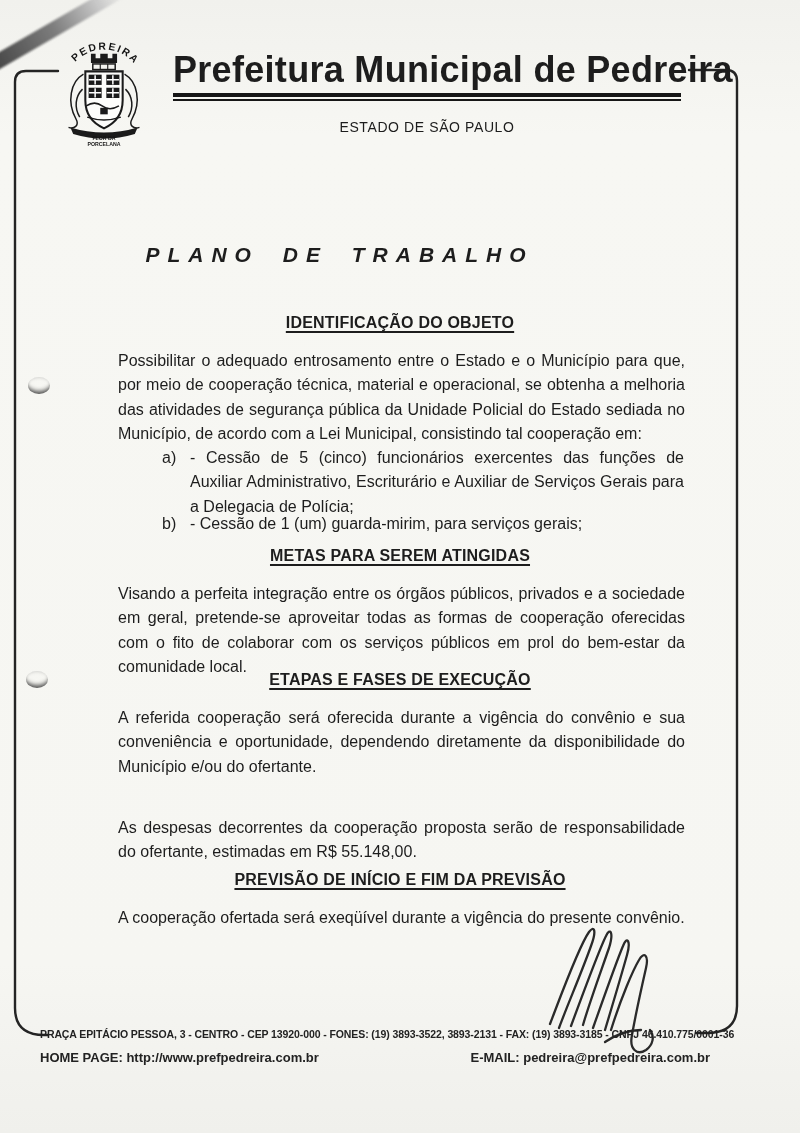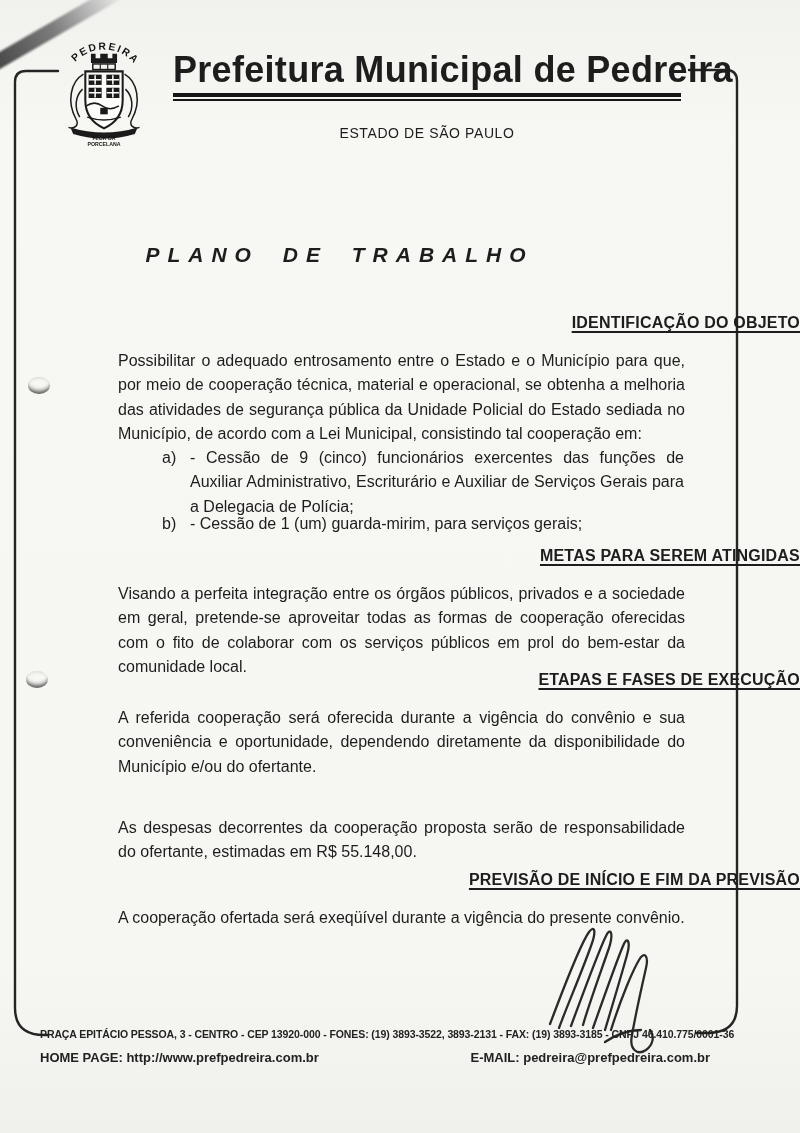--- a/index.html
+++ b/index.html
@@ -26,29 +26,29 @@
   .punch1{left:28px;top:377px;}
   .punch2{left:26px;top:671px;}
   
   .frame{position:absolute;left:0;top:0;}
   
   .logo{position:absolute;left:57px;top:35px;width:94px;height:112px;}
   .header-block{position:absolute;left:173px;top:49px;width:508px;}
   .header-title{font-size:36px;font-weight:bold;letter-spacing:.3px;white-space:nowrap;}
   .title-rule{height:4px;background:#161616;margin-top:2px;}
   .title-rule-thin{height:1.5px;background:#161616;margin-top:2px;}
-  .header-subtitle{text-align:center;font-size:14px;margin-top:24px;letter-spacing:.6px;}
+  .header-subtitle{text-align:center;font-size:14px;margin-top:18px;letter-spacing:.6px;}
   
   .doc-title{
     position:absolute;top:243px;left:0;width:679px;text-align:center;
     font-size:21px;font-weight:bold;font-style:italic;
     letter-spacing:8px;word-spacing:10px;white-space:nowrap;
   }
   .section-heading{
-    position:absolute;left:0;width:800px;text-align:right;
+    position:absolute;left:0;width:800px;text-align:center;
     font-size:16px;font-weight:bold;letter-spacing:.2px;
   }
   .section-heading span{text-decoration:underline;text-decoration-thickness:1.5px;text-underline-offset:3px;}
   .para{
     position:absolute;left:118px;width:567px;
     font-size:16px;line-height:24.4px;text-align:justify;
   }
   .item{position:absolute;left:162px;width:522px;display:flex;}
   .item-label{flex:none;width:28px;font-size:16px;line-height:24.4px;}
   .item-text{flex:1;font-size:16px;line-height:24.4px;text-align:justify;}
@@ -129,21 +129,21 @@
 
   <div class="doc-title">PLANO DE TRABALHO</div>
 
   <div class="section-heading h-s0">
     <span>IDENTIFICAÇÃO DO OBJETO</span>
   </div>
   <div class="para p-s0">Possibilitar o adequado entrosamento entre o Estado e o Município para que, por meio de cooperação técnica, material e operacional, se obtenha a melhoria das atividades de segurança pública da Unidade Policial do Estado sediada no Município, de acordo com a Lei Municipal, consistindo tal cooperação em:</div>
 
   <div class="item item-a">
     <div class="item-label">a)</div>
-    <div class="item-text">- Cessão de 9 (cinco) funcionários exercentes das funções de Auxiliar Administrativo, Escriturário e Auxiliar de Serviços Gerais para a Delegacia de Polícia;</div>
+    <div class="item-text">- Cessão de 5 (cinco) funcionários exercentes das funções de Auxiliar Administrativo, Escriturário e Auxiliar de Serviços Gerais para a Delegacia de Polícia;</div>
   </div>
   <div class="item item-b">
     <div class="item-label">b)</div>
     <div class="item-text">- Cessão de 1 (um) guarda-mirim, para serviços gerais;</div>
   </div>
 
   <div class="section-heading h-s1">
     <span>METAS PARA SEREM ATINGIDAS</span>
   </div>
   <div class="para p-s1">Visando a perfeita integração entre os órgãos públicos, privados e a sociedade em geral, pretende-se aproveitar todas as formas de cooperação oferecidas com o fito de colaborar com os serviços públicos em prol do bem-estar da comunidade local.</div>

